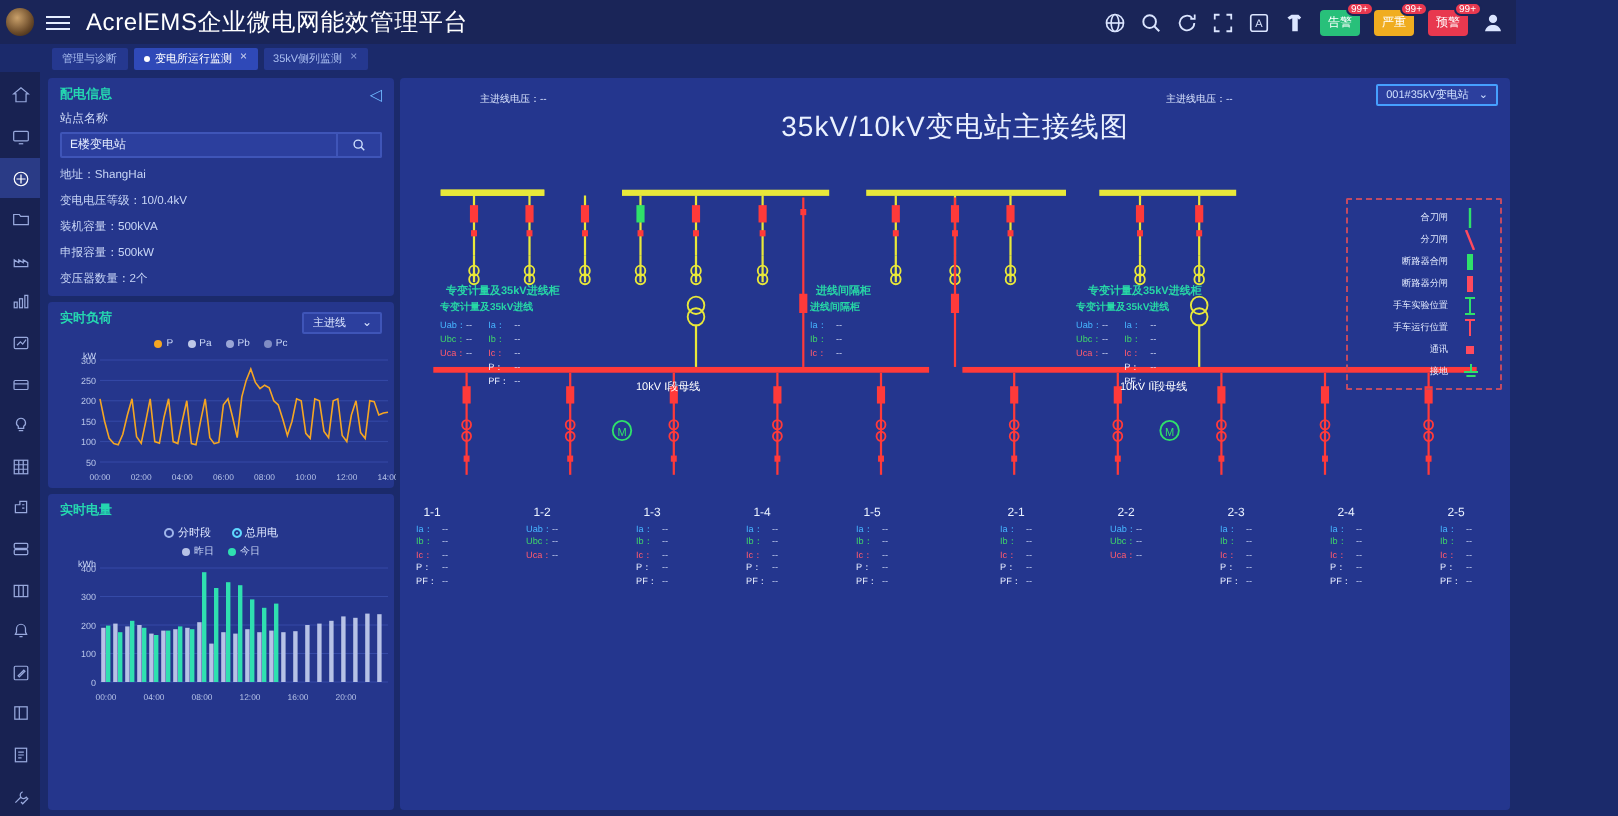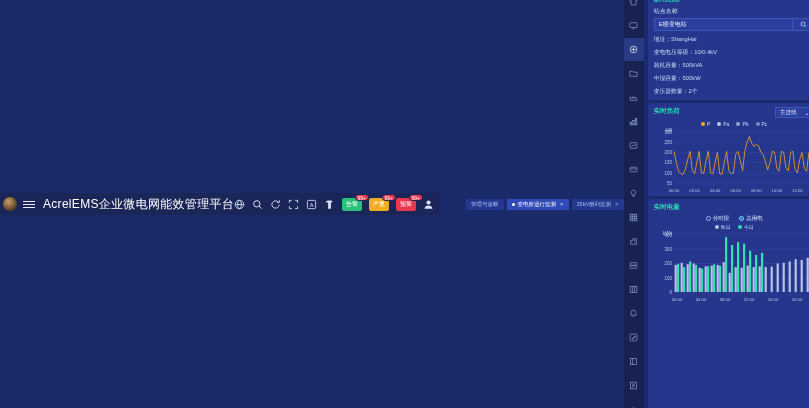--- a/index.html
+++ b/index.html
@@ -3,21 +3,21 @@
 <meta charset="utf-8">
 <style>
   * { box-sizing: border-box; margin:0; padding:0; }
   html,body { width:809px; height:408px; overflow:hidden; }
   body {
     font-family: "Liberation Sans", sans-serif;
     background:#1b2a6b;
     color:#cfe0ff;
     font-size:8px;
   }
-  .app { position:relative; width:758px; height:408px; display:flex; flex-direction:row;align-items:center; }
+  .app { position:relative; width:758px; height:408px; display:flex; flex-direction:column; }
 
   
   .topbar {
     height:22px; background:#1a2558; display:flex; align-items:center;
     padding:0 6px 0 0; flex:0 0 22px; position:relative; z-index:10;
   }
   .avatar {
     width:14px;height:14px;border-radius:50%;margin:0 4px 0 3px;
     background:radial-gradient(circle at 40% 35%, #c9a06a 0%, #6b4b2a 60%, #2b1c10 100%);
     flex:0 0 14px;
@@ -510,20 +510,21 @@
     </div>
 
     <div class="main">
       <div class="diagram">
 
         <div class="station-select">
           <span>001#35kV变电站</span>
           <span>⌄</span>
         </div>
 
+        <div class="diagram-title">35kV/10kV变电站主接线图</div>
 
         <svg class="svgcanvas" viewBox="0 0 600 380" preserveAspectRatio="none" id="diagram-svg">
             <rect x="22" y="58" width="56" height="3.2" fill="#e8e83a"></rect>
             <rect x="120" y="58" width="112" height="3.2" fill="#e8e83a"></rect>
             <rect x="252" y="58" width="108" height="3.2" fill="#e8e83a"></rect>
             <rect x="378" y="58" width="74" height="3.2" fill="#e8e83a"></rect>
             <line x1="40" y1="61" x2="40" y2="92" stroke="#e8e83a" stroke-width="1.2"></line>
             <rect x="37.8" y="66" width="4.4" height="9" fill="#ff3a3a"></rect>
             <rect x="38.4" y="79" width="3.2" height="3.2" fill="#ff3a3a"></rect>
             <line x1="40" y1="92" x2="40" y2="106" stroke="#e8e83a" stroke-width="1.2"></line>

